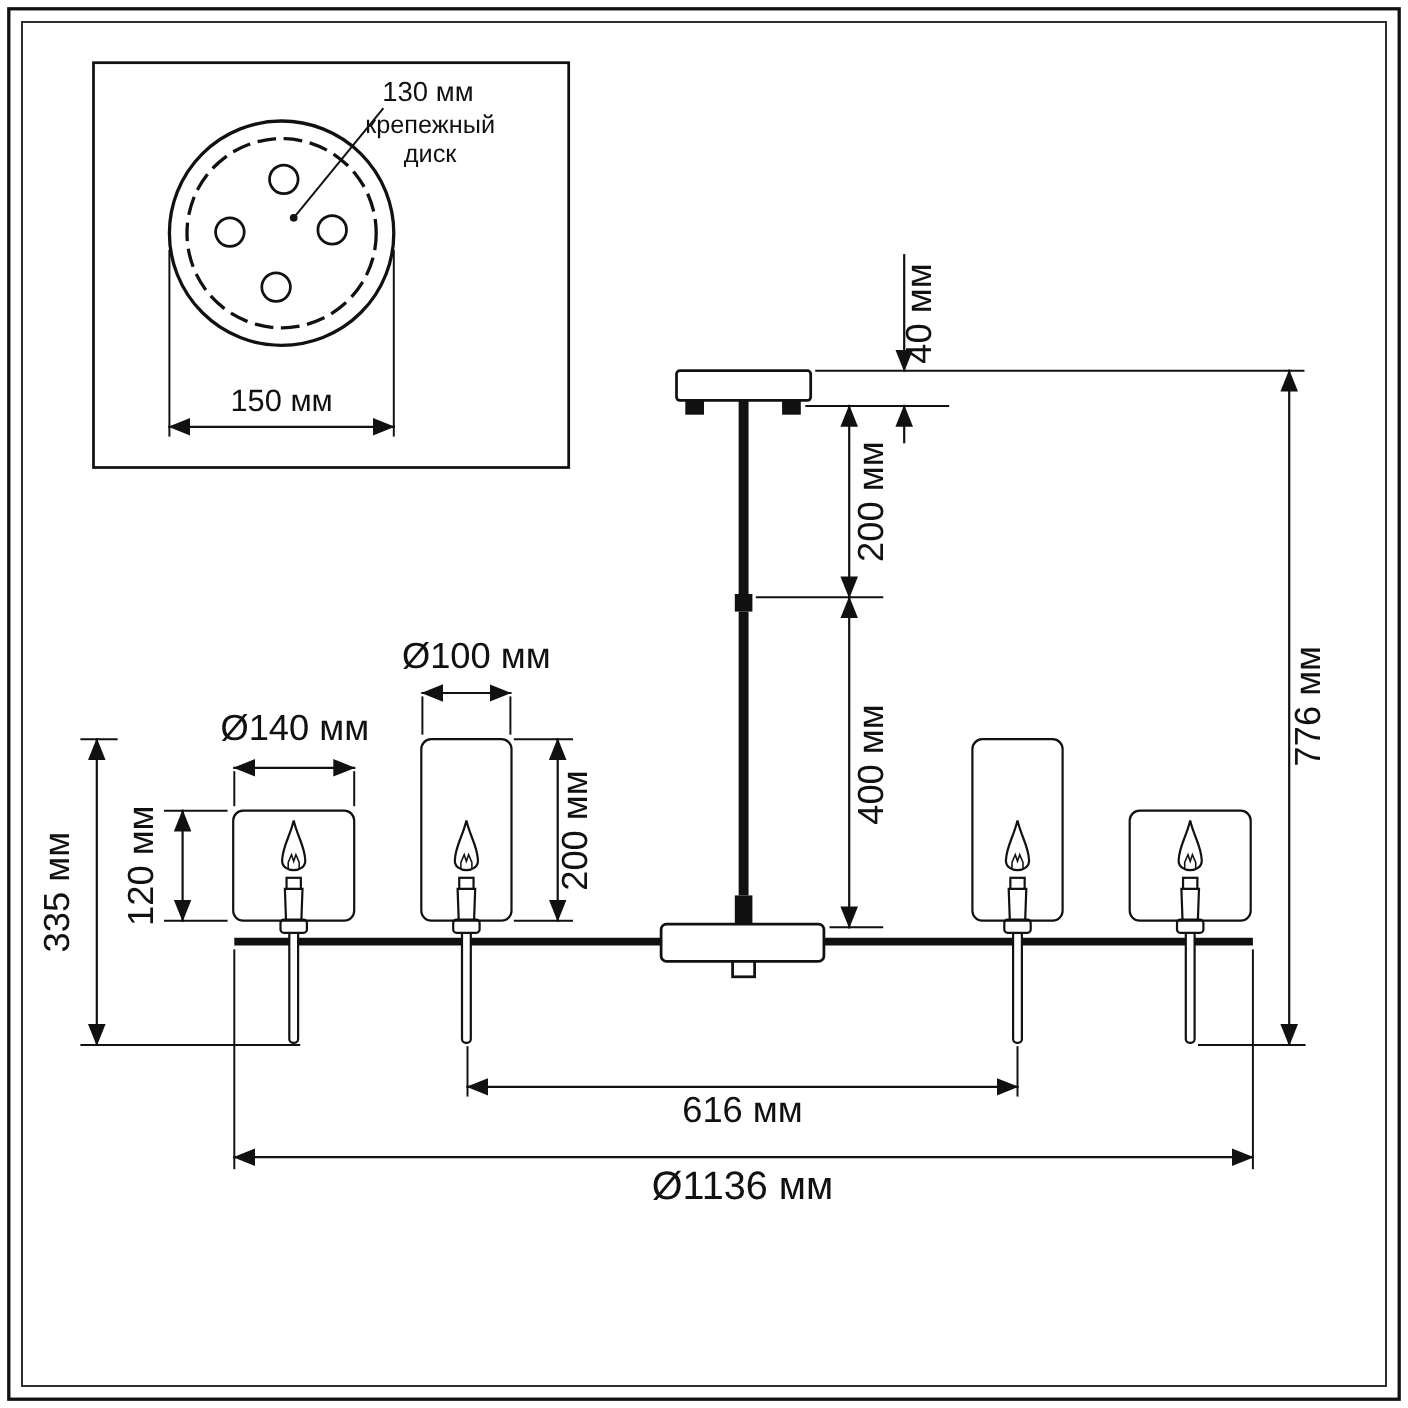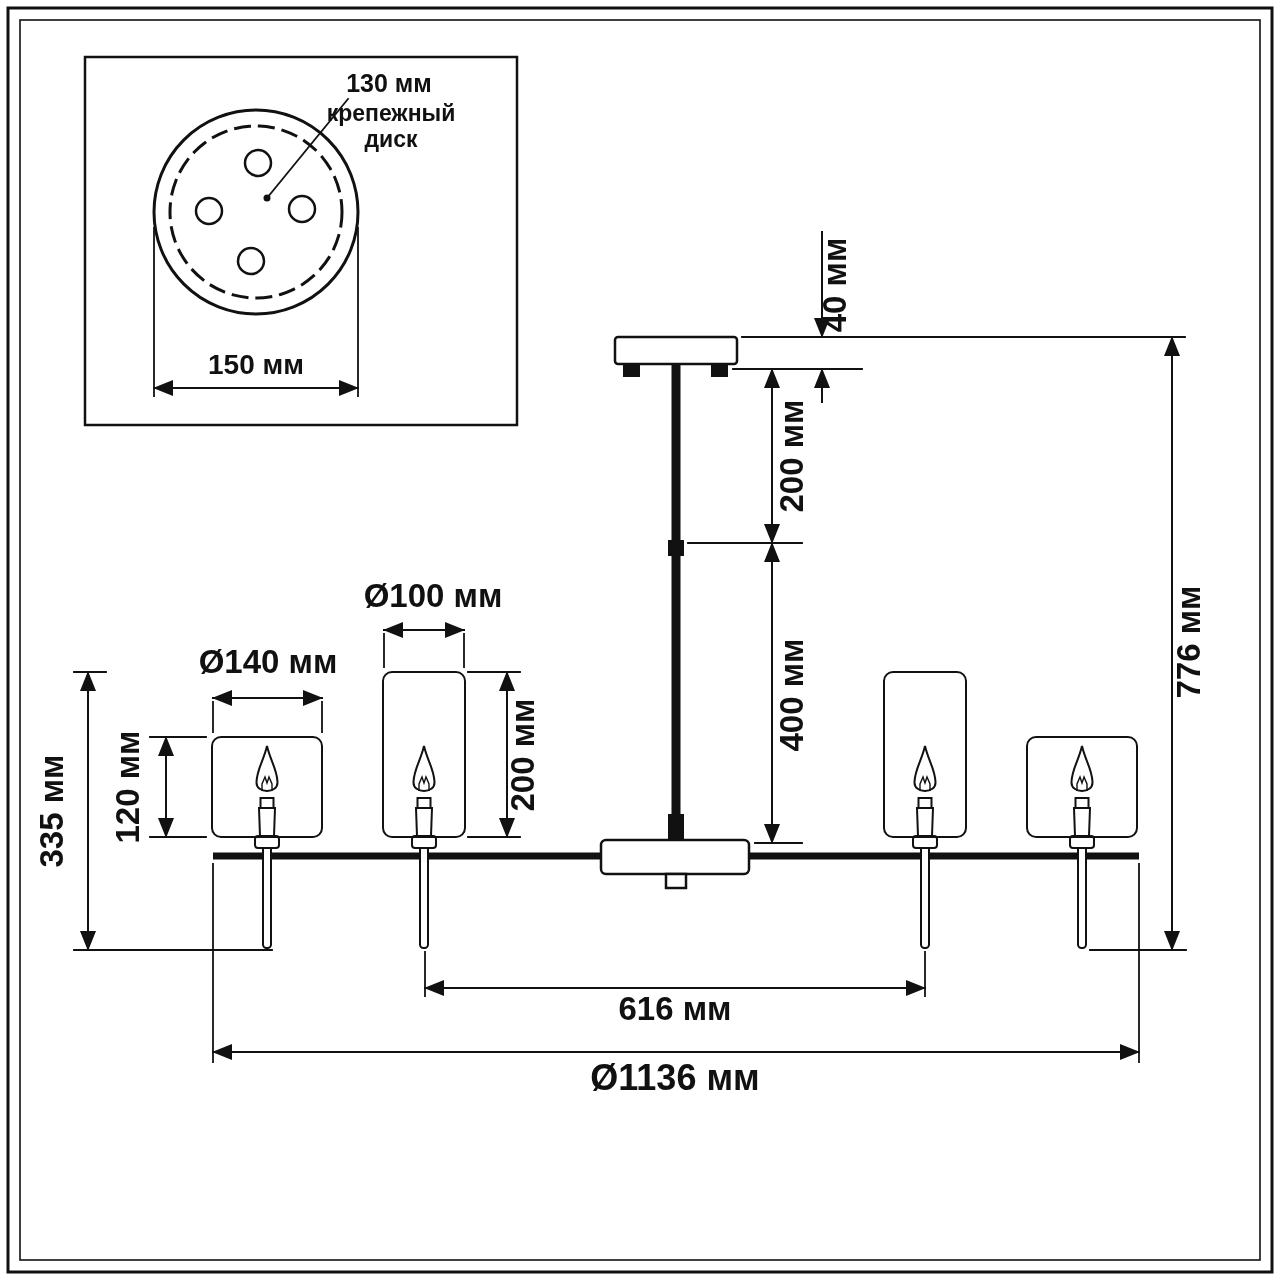--- a/index.html
+++ b/index.html
@@ -2,21 +2,20 @@
 <html><head>
 <meta charset="utf-8">
 <style>
   html, body { margin: 0; padding: 0; background: #fff; }
   .page {
     position: relative;
     width: 1280px;
     height: 1280px;
     background: #fff;
     font-family: "Liberation Sans", sans-serif;
-    font-weight: bold;
   }
   svg text {
     fill: #111;
     font-family: "Liberation Sans", sans-serif;
   }
   .t-lg  { font-size: 33px; }
   .t-xl  { font-size: 36px; }
   .t-med { font-size: 28px; }
   .t-sm  { font-size: 25px; }
   .t-xs  { font-size: 23px; }

